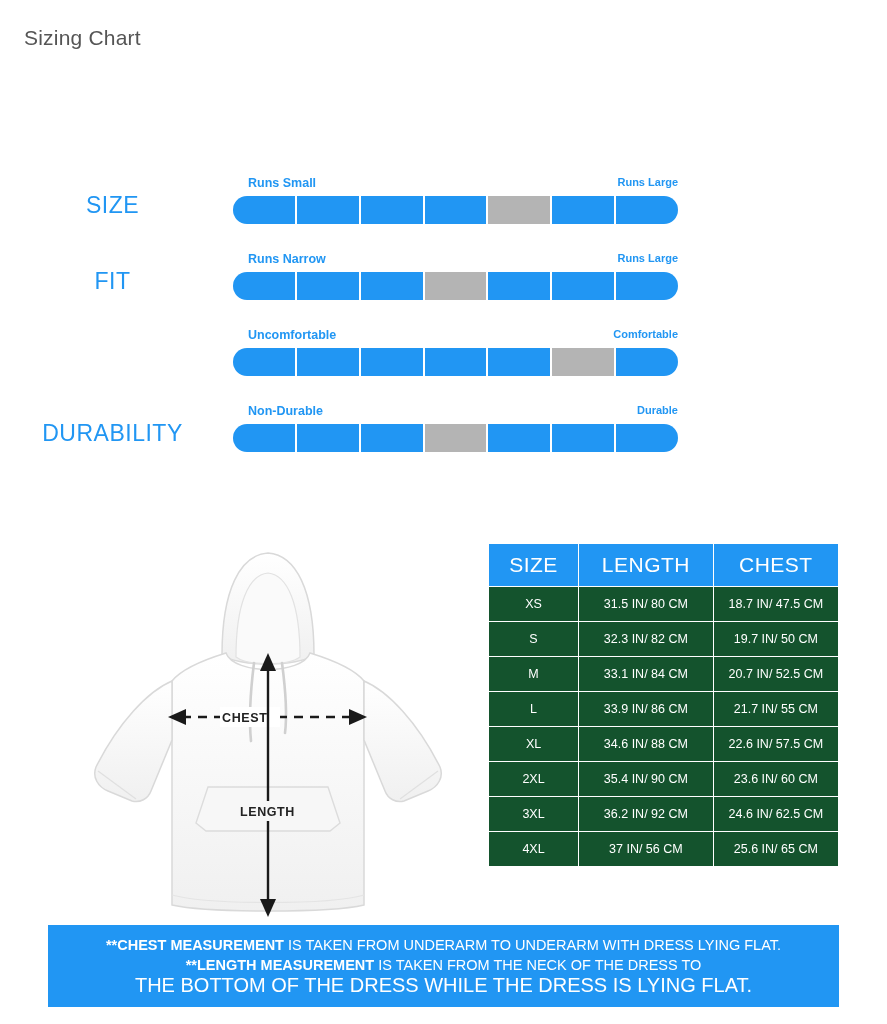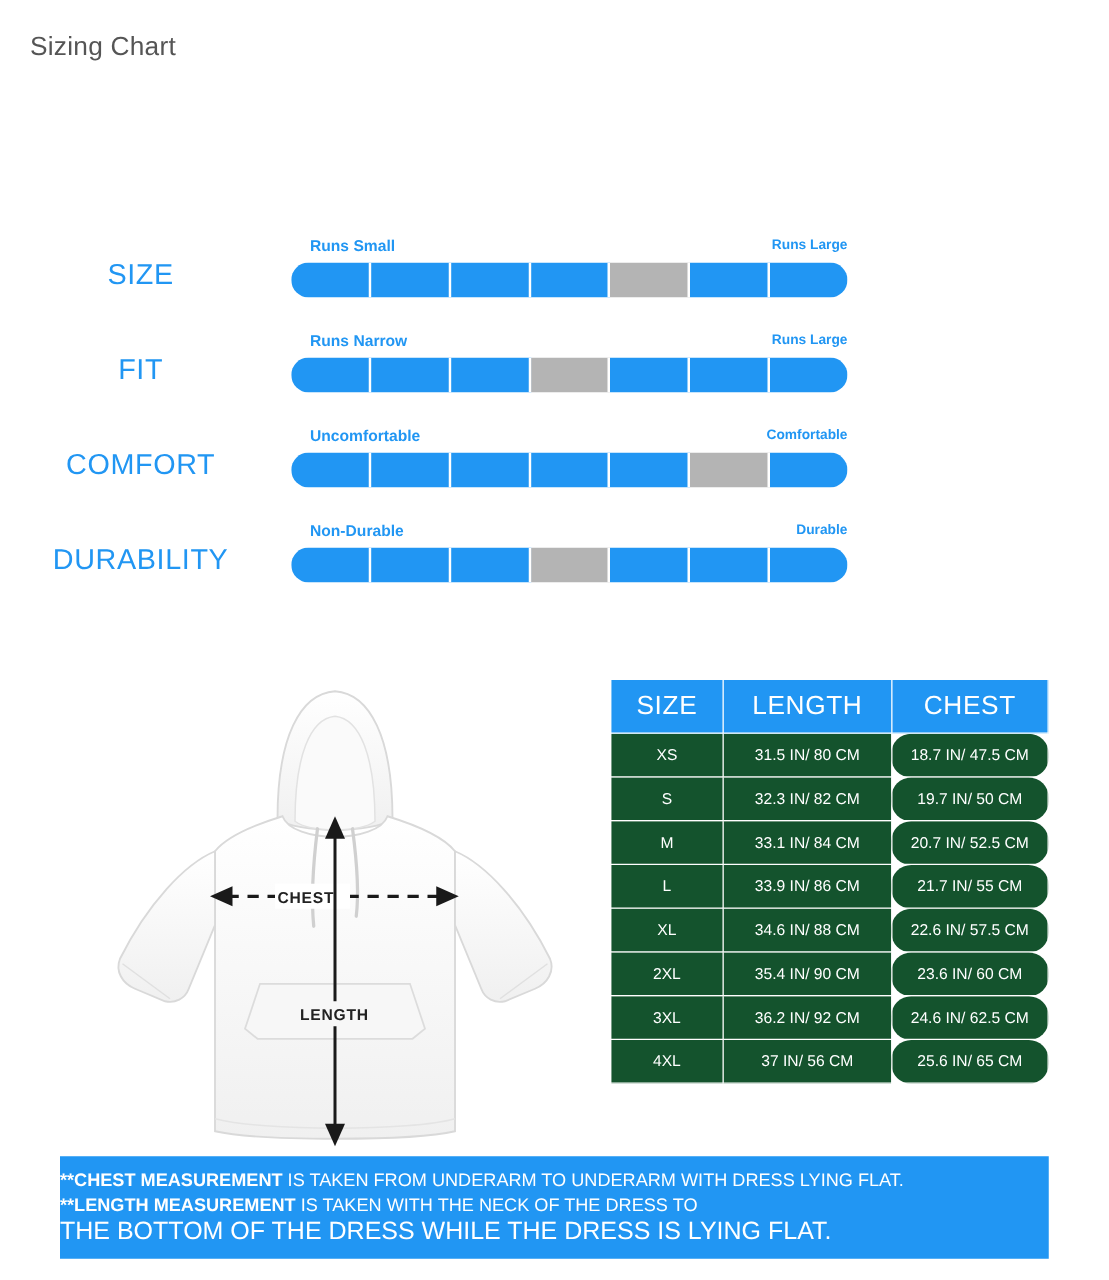--- a/index.html
+++ b/index.html
@@ -22,21 +22,21 @@
     font-size: 21px;
     color: #555;
     letter-spacing: 0.2px;
     text-align: center;
   }
 
   
   .meters {
     position: absolute;
     left: 0;
-    top: 180px;
+    top: 166px;
     width: 726px;
   }
   .meter-row {
     position: relative;
     height: 76px;
   }
   .meter-label {
     position: absolute;
     left: 0;
     width: 225px;
@@ -118,30 +118,31 @@
   .size-table td {
     background: #14532d;
     color: #ffffff;
     font-size: 12.5px;
     text-align: center;
     height: 32px;
     border: 1px solid #ffffff;
   }
   .size-table td.size-col { width: 90px; }
   .size-table td.len-col  { width: 135px; }
-  .size-table td.chest-col{ width: 126px; border-radius: 16px; }
+  .size-table td.chest-col{ width: 126px; }
 
   
   .note {
     position: absolute;
     left: 48px;
     top: 925px;
     width: 791px;
     background: #2196F3;
     color: #ffffff;
+    text-align: center;
     padding: 10px 0 12px 0;
     font-size: 14.5px;
     line-height: 20px;
     box-sizing: border-box;
   }
   .note b { font-weight: bold; }
   .note .line2 { display: block; }
   .note .line3 { display: block; font-size: 20px; }
 </style>
 </head>
@@ -177,21 +178,20 @@
       <div class="seg off"></div>
       <div class="seg"></div>
       <div class="seg"></div>
       <div class="seg"></div>
     </div>
   </div>
 
   <div class="meter-row">
     <div class="cap-left">Uncomfortable</div>
     <div class="cap-right">Comfortable</div>
-    <div class="meter-label">COMFORT</div>
     <div class="meter-track">
       <div class="seg"></div>
       <div class="seg"></div>
       <div class="seg"></div>
       <div class="seg"></div>
       <div class="seg"></div>
       <div class="seg off"></div>
       <div class="seg"></div>
     </div>
   </div>
@@ -304,15 +304,15 @@
     <tr>
       <td class="size-col">4XL</td>
       <td class="len-col">37 IN/ 56 CM</td>
       <td class="chest-col">25.6 IN/ 65 CM</td>
     </tr>
   </tbody>
 </table>
 
 <div class="note">
   <span><b>**CHEST MEASUREMENT</b><span> IS TAKEN FROM UNDERARM TO UNDERARM WITH DRESS LYING FLAT.</span></span>
-  <span class="line2"><b>**LENGTH MEASUREMENT</b><span> IS TAKEN WITH THE NECK OF THE DRESS TO</span></span>
+  <span class="line2"><b>**LENGTH MEASUREMENT</b><span> IS TAKEN FROM THE NECK OF THE DRESS TO</span></span>
   <span class="line3">THE BOTTOM OF THE DRESS WHILE THE DRESS IS LYING FLAT.</span>
 </div>
 
 </body></html>

